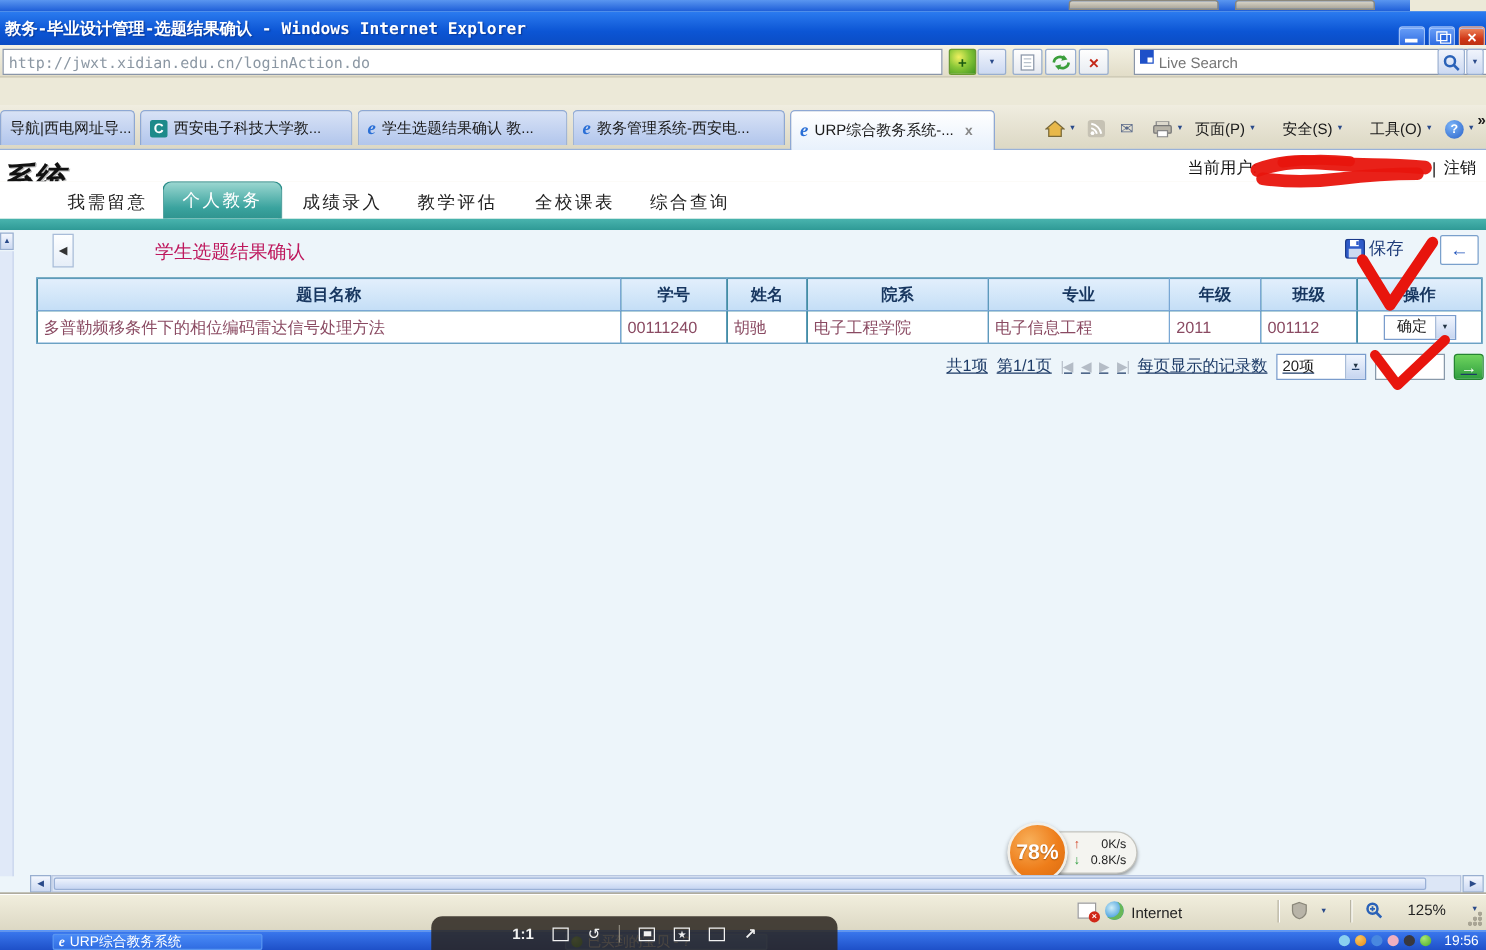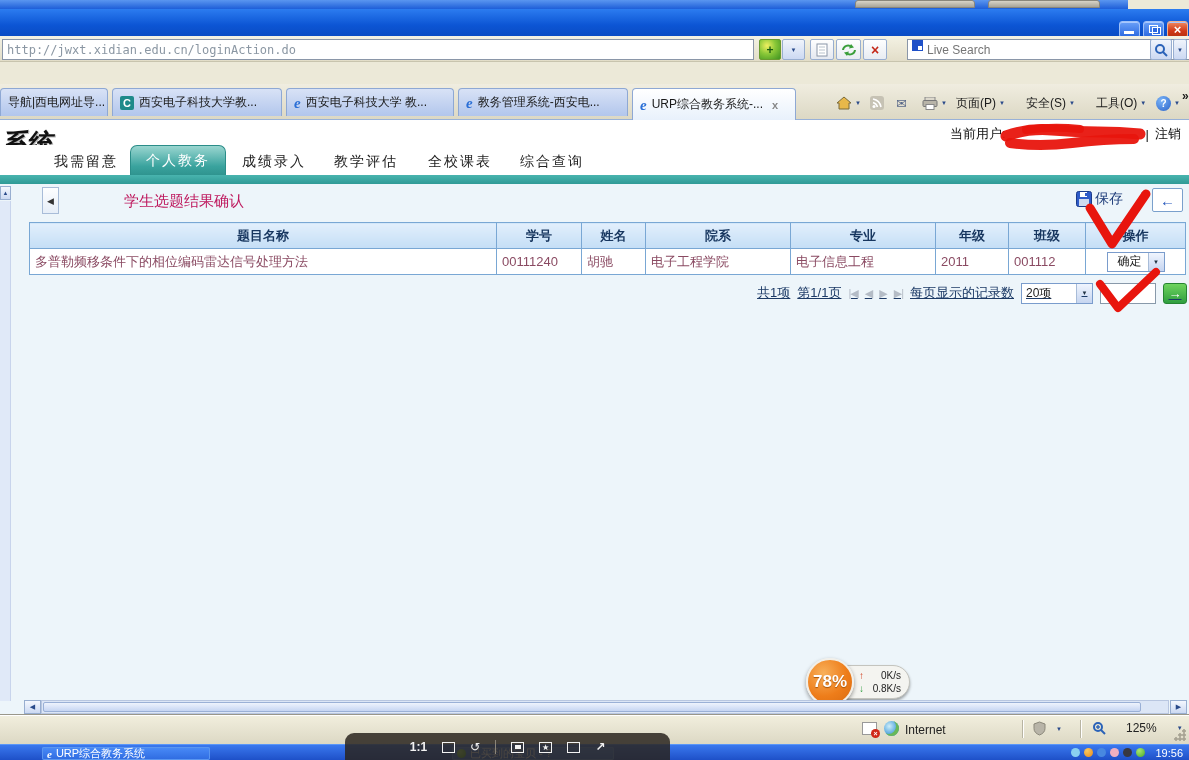--- a/index.html
+++ b/index.html
@@ -164,20 +164,21 @@
 
 <div id="screen">
 
   <div class="abs" id="topstrip">
     <div class="abs winfrag" style="left:855px;top:0;width:120px;height:8px;"></div>
     <div class="abs winfrag" style="left:988px;top:0;width:112px;height:8px;"></div>
     <div class="abs" style="left:1128px;top:0;width:61px;height:9px;background:#ece9d8;"></div>
   </div>
 
   <div class="abs" id="titlebar">
+    <div class="abs" id="title-text">教务-毕业设计管理-选题结果确认 - Windows Internet Explorer</div>
     <div class="abs winbtn" style="left:1119px;">
         <span class="bar"></span>
       </div>
     <div class="abs winbtn" style="left:1143px;">
         <span class="box2"></span>
         <span class="box"></span>
       </div>
     <div class="abs winbtn" id="btn-close" style="left:1167px;">
         <span class="x">×</span>
       </div>
@@ -231,21 +232,21 @@
   <div class="abs" id="tabstrip">
     <div class="btab" style="left:0;width:108px;">
       <span class="tlabel">导航|西电网址导...</span>
     </div>
     <div class="btab" style="left:112px;width:170px;">
       <span class="favicon-c">C</span>
       <span class="tlabel">西安电子科技大学教...</span>
     </div>
     <div class="btab" style="left:286px;width:168px;">
       <span class="favicon-ie">e</span>
-      <span class="tlabel">西安电子科技大学 教...</span>
+      <span class="tlabel">学生选题结果确认 教...</span>
     </div>
     <div class="btab" style="left:458px;width:170px;">
       <span class="favicon-ie">e</span>
       <span class="tlabel">教务管理系统-西安电...</span>
     </div>
     <div class="btab active" style="left:632px;width:164px;">
       <span class="favicon-ie">e</span>
       <span class="tlabel">URP综合教务系统-...</span>
       <span class="tab-x">x</span>
     </div>

